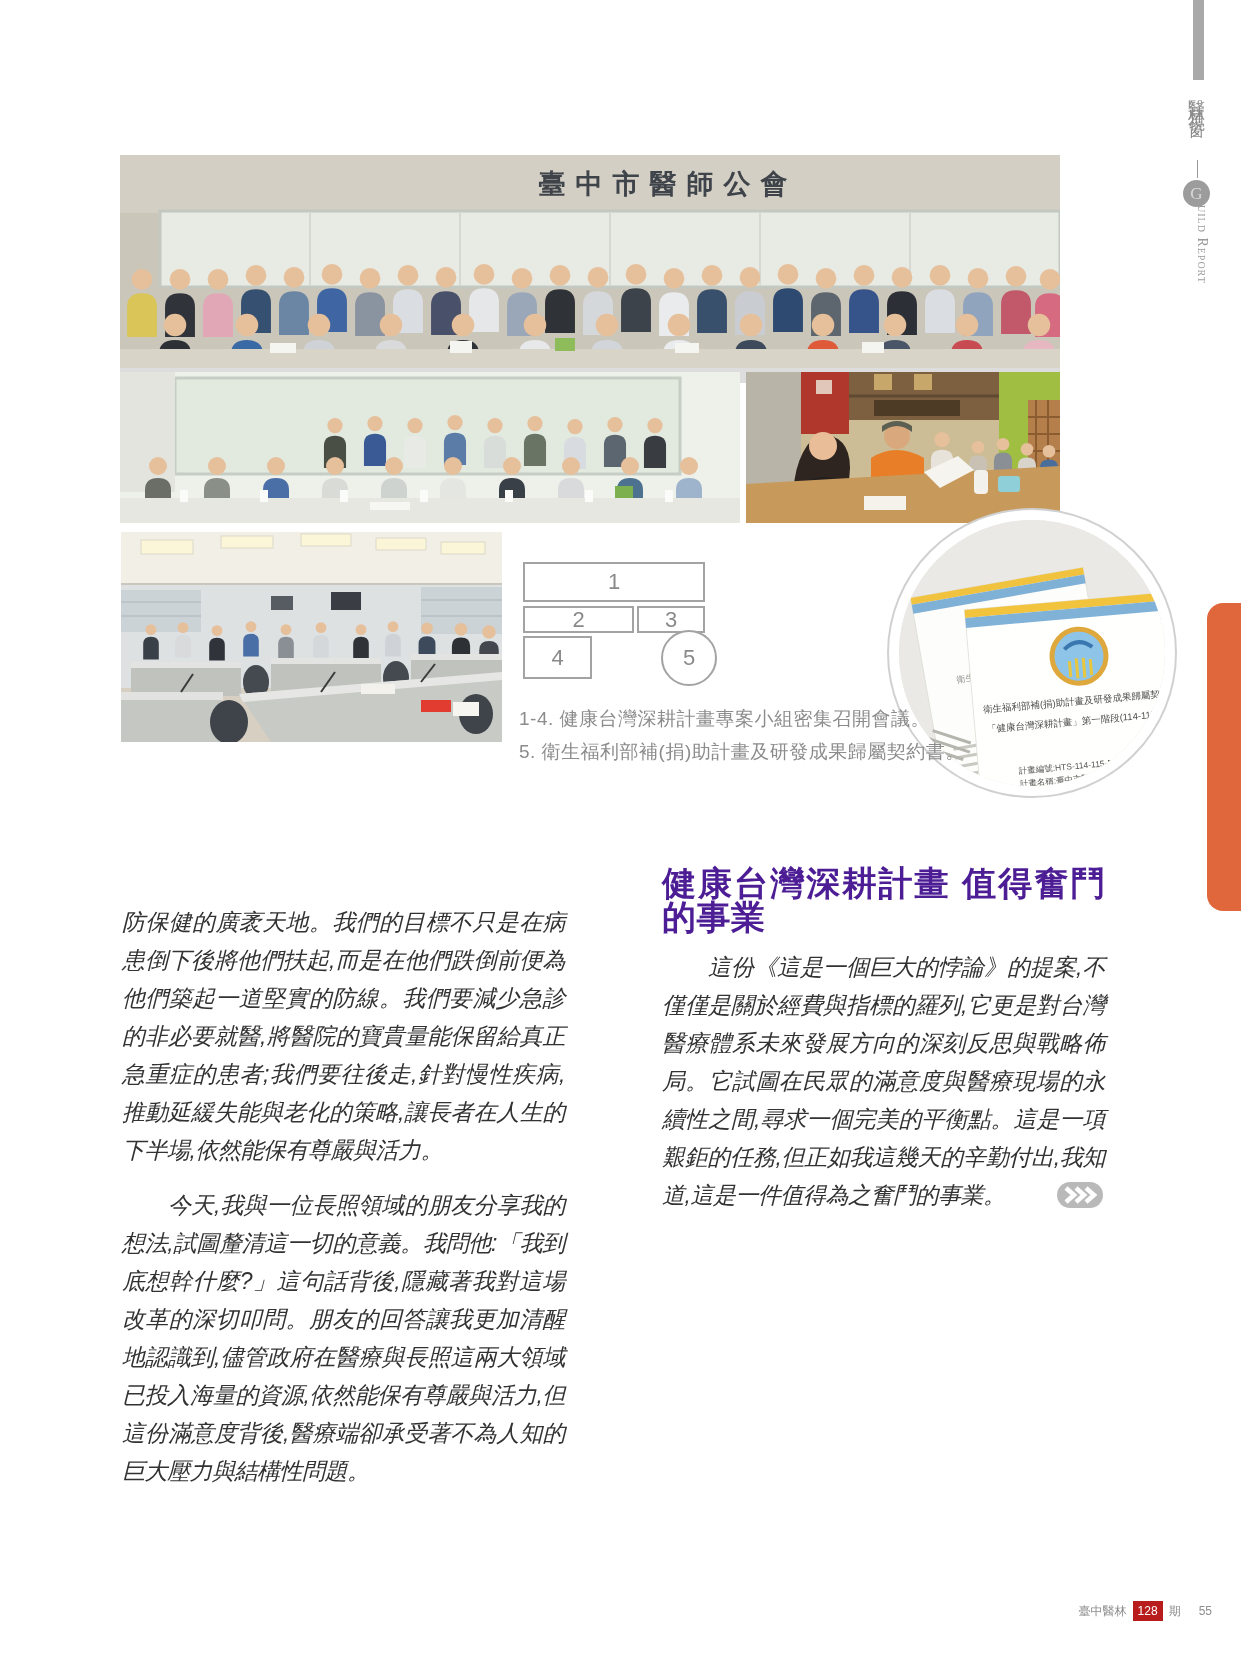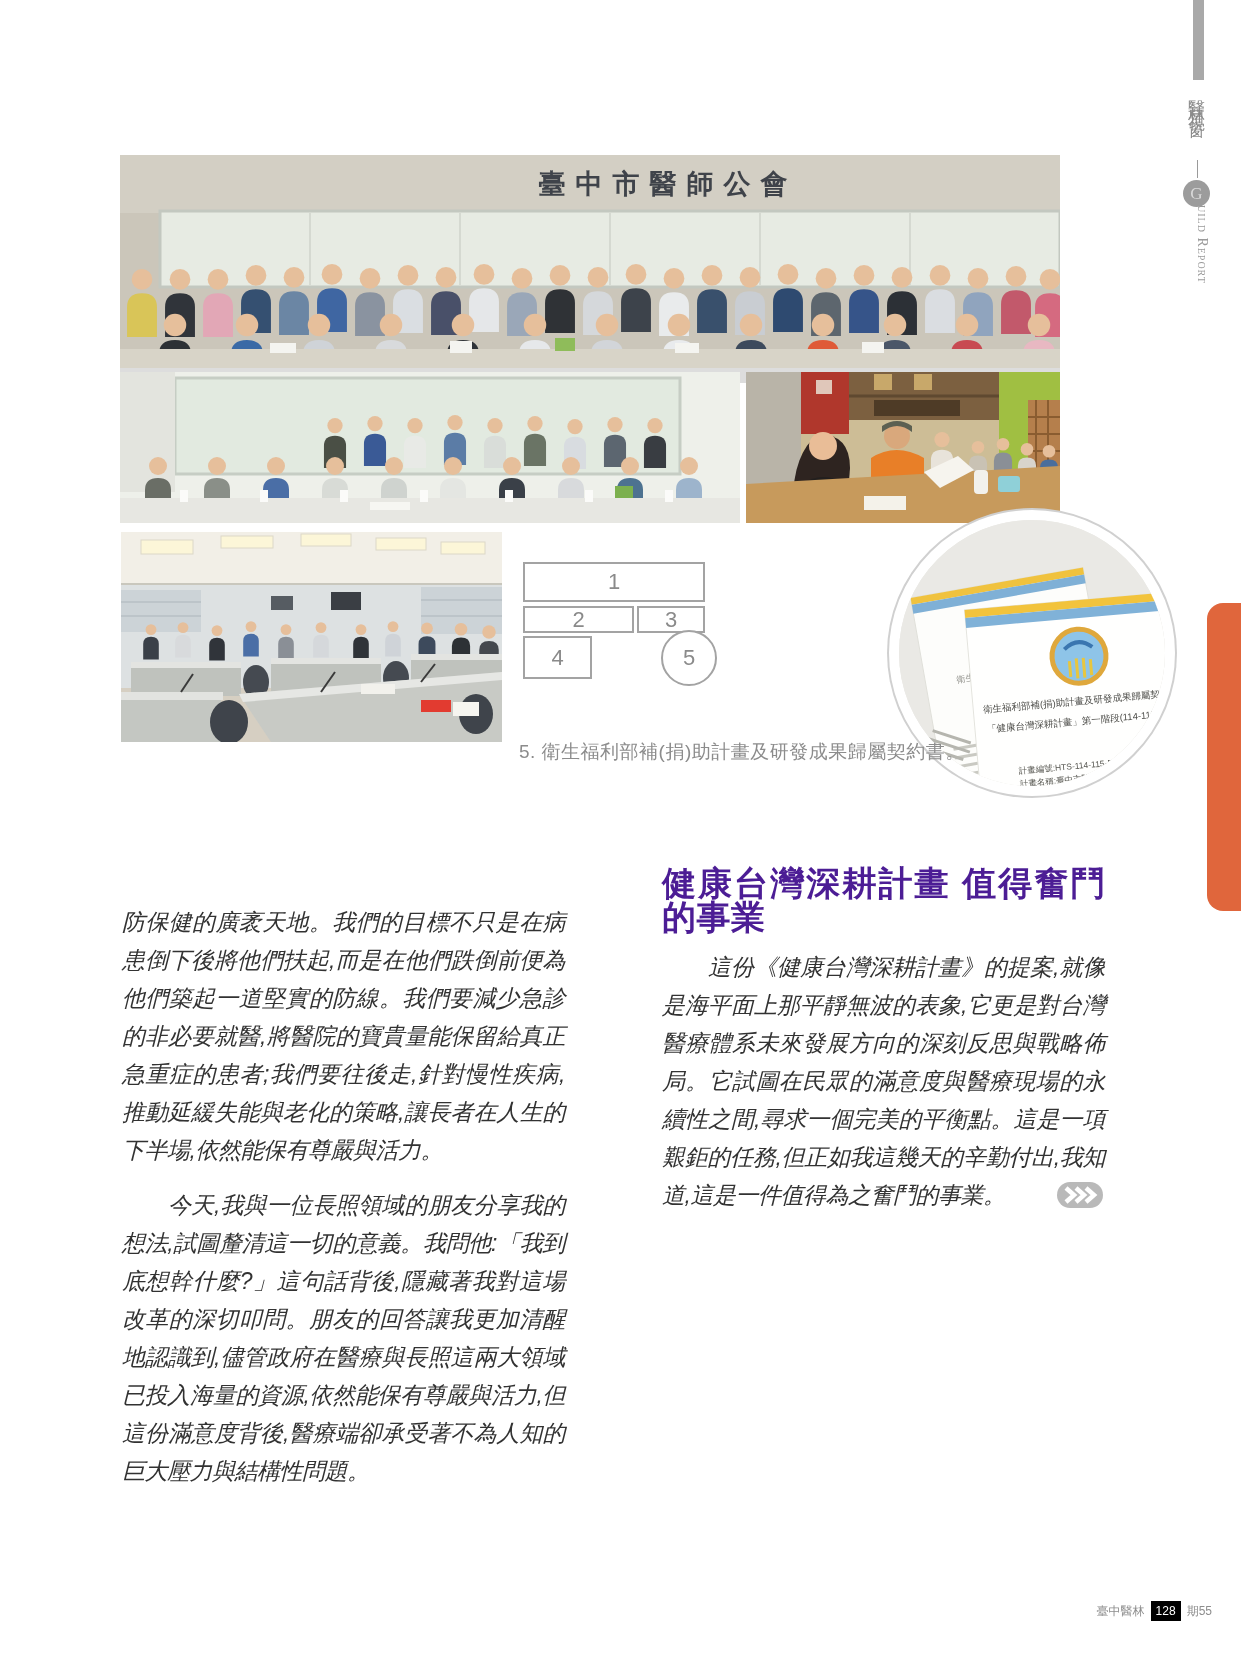--- a/index.html
+++ b/index.html
@@ -70,23 +70,23 @@
   }
   .endmark{
     display:inline-block;vertical-align:-5px;margin-left:6px;
   }
 
   .footer{
     position:absolute;top:1601px;right:29px;display:flex;align-items:center;
     font-size:12px;color:#8d8d8d;
   }
   .footer .issue-box{
-    background:#000000;color:#ffffff;padding:4px 5px;margin:0 6px;line-height:1;
-  }
-  .footer .pageno{text-align:right;}
+    background:#b91c1c;color:#ffffff;padding:4px 5px;margin:0 6px;line-height:1;
+  }
+  .footer .pageno{margin-left:18px;text-align:right;}
 </style>
 </head>
 <body>
 
 <div class="page">
 
   <div class="photo" style="left:120px;top:155px;width:940px;height:228px;">
     <svg width="940" height="213" viewBox="0 0 940 213">
       <defs>
         <g id="prs">
@@ -360,37 +360,38 @@
   <div class="diag-box" style="left:637px;top:606px;width:68px;height:27px;">
     <span>3</span>
   </div>
   <div class="diag-box" style="left:523px;top:636px;width:69px;height:43px;">
     <span>4</span>
   </div>
   <div class="diag-box diag-circle" style="left:661px;top:630px;width:56px;height:56px;">
     <span>5</span>
   </div>
 
+  <div class="caption" style="top:706px;">1-4. 健康台灣深耕計畫專案小組密集召開會議。</div>
   <div class="caption" style="top:739px;">5. 衛生福利部補(捐)助計畫及研發成果歸屬契約書。</div>
 
   <div class="side-bar"></div>
   <div class="side-cn">醫林視窗</div>
   <div class="side-line"></div>
   <div class="side-g">G</div>
   <div class="side-en">uild Report</div>
   <div class="orange-tab"></div>
 
   <div class="col col-left">
     <p>防保健的廣袤天地。我們的目標不只是在病患倒下後將他們扶起,而是在他們跌倒前便為他們築起一道堅實的防線。我們要減少急診的非必要就醫,將醫院的寶貴量能保留給真正急重症的患者;我們要往後走,針對慢性疾病,推動延緩失能與老化的策略,讓長者在人生的下半場,依然能保有尊嚴與活力。</p>
     <p>今天,我與一位長照領域的朋友分享我的想法,試圖釐清這一切的意義。我問他:「我到底想幹什麼?」這句話背後,隱藏著我對這場改革的深切叩問。朋友的回答讓我更加清醒地認識到,儘管政府在醫療與長照這兩大領域已投入海量的資源,依然能保有尊嚴與活力,但這份滿意度背後,醫療端卻承受著不為人知的巨大壓力與結構性問題。</p>
   </div>
 
   <div class="col col-right">
     <h3 class="col-heading">健康台灣深耕計畫 值得奮鬥的事業</h3>
-    <p><span>這份《健康台灣深耕計畫》的提案,就像是海平面上那平靜無波的表象,它更是對台灣醫療體系未來發展方向的深刻反思與戰略佈局。它試圖在民眾的滿意度與醫療現場的永續性之間,尋求一個完美的平衡點。這是一項艱鉅的任務,但正如我這幾天的辛勤付出,我知道,這是一件值得為之奮鬥的事業。</span><span class="endmark"><svg width="46" height="26" viewBox="0 0 46 26">
+    <p><span>這份《這是一個巨大的悖論》的提案,不僅僅是關於經費與指標的羅列,它更是對台灣醫療體系未來發展方向的深刻反思與戰略佈局。它試圖在民眾的滿意度與醫療現場的永續性之間,尋求一個完美的平衡點。這是一項艱鉅的任務,但正如我這幾天的辛勤付出,我知道,這是一件值得為之奮鬥的事業。</span><span class="endmark"><svg width="46" height="26" viewBox="0 0 46 26">
             <rect width="46" height="26" rx="13" fill="#b9b9b9"></rect>
             <path d="M9 6 L17 13 L9 20 M19 6 L27 13 L19 20 M29 6 L37 13 L29 20" stroke="#ffffff" stroke-width="4.5" fill="none"></path>
           </svg></span></p>
   </div>
 
   <div class="footer">
     <span>臺中醫林</span>
     <span class="issue-box">128</span>
     <span>期</span>
     <span class="pageno">55</span>

